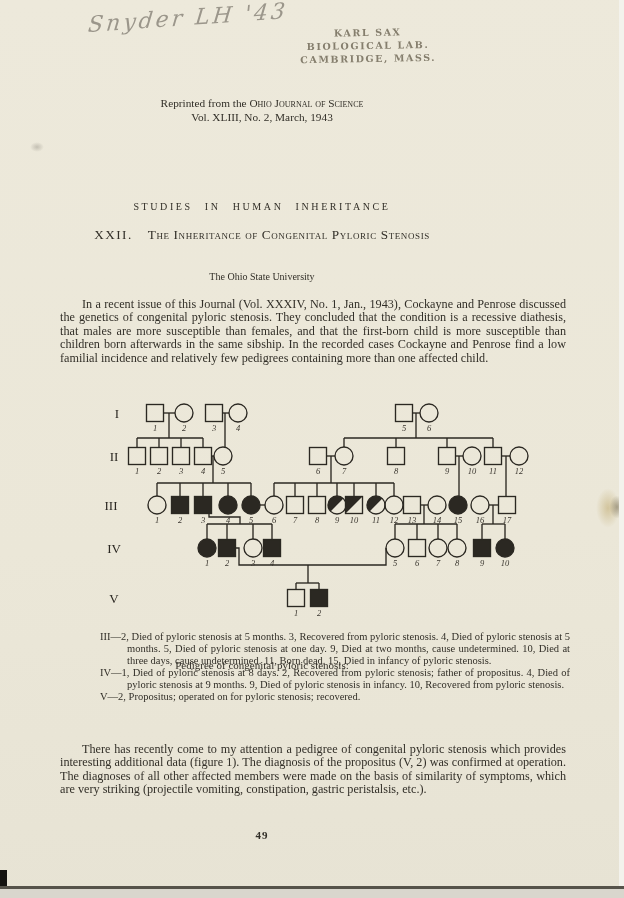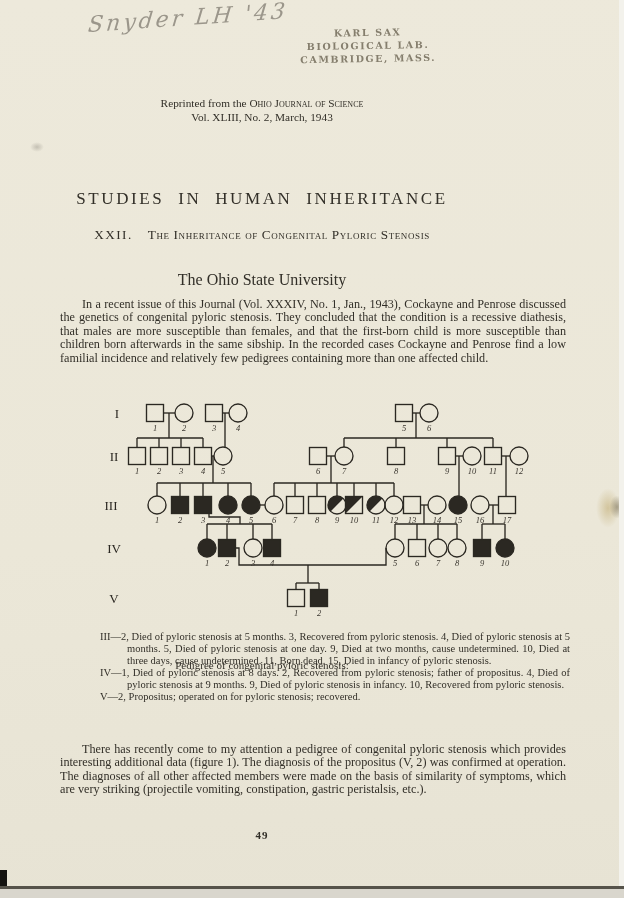--- a/index.html
+++ b/index.html
@@ -13,25 +13,25 @@
 
   .handwriting{left:88px;top:4px;width:230px;font-style:italic;
     font-family:"DejaVu Serif",serif;font-size:22px;color:#9b968b;
     letter-spacing:3px;transform:rotate(-4deg) skewX(-10deg);}
   .stamp{left:298px;top:26px;width:140px;text-align:center;
     font-family:"DejaVu Serif",serif;font-size:9.5px;font-weight:bold;
     letter-spacing:1.6px;line-height:13px;color:#7a7362;opacity:.9;
     transform:rotate(-1deg);}
 
   .reprint{top:97px;font-size:11.3px;line-height:13.5px;}
-  .series-title{top:189px;font-size:17px;letter-spacing:2.6px;word-spacing:7px;}
+  .series-title{top:201px;font-size:10px;letter-spacing:2.6px;word-spacing:7px;}
   .part-title{top:227px;font-size:13.2px;letter-spacing:.6px;}
   .part-num{margin-right:15px;letter-spacing:1.5px;}
   .author{top:255px;font-size:12.2px;letter-spacing:.8px;}
-  .affil{top:271px;font-size:16px;}
+  .affil{top:271px;font-size:10px;}
 
   .para{left:60px;width:506px;text-align:justify;text-indent:22px;
         font-size:12.2px;line-height:13.4px;color:#322f28;}
   .para1{top:298px;}
   .para2{top:743px;}
 
   #pedigree-svg{left:0;top:398px;}
 
   .fig-caption{top:616px;font-size:11px;margin-top:43px;}
   .notes{left:60px;width:510px;top:631px;font-size:10.5px;line-height:11.9px;color:#322f28;}

